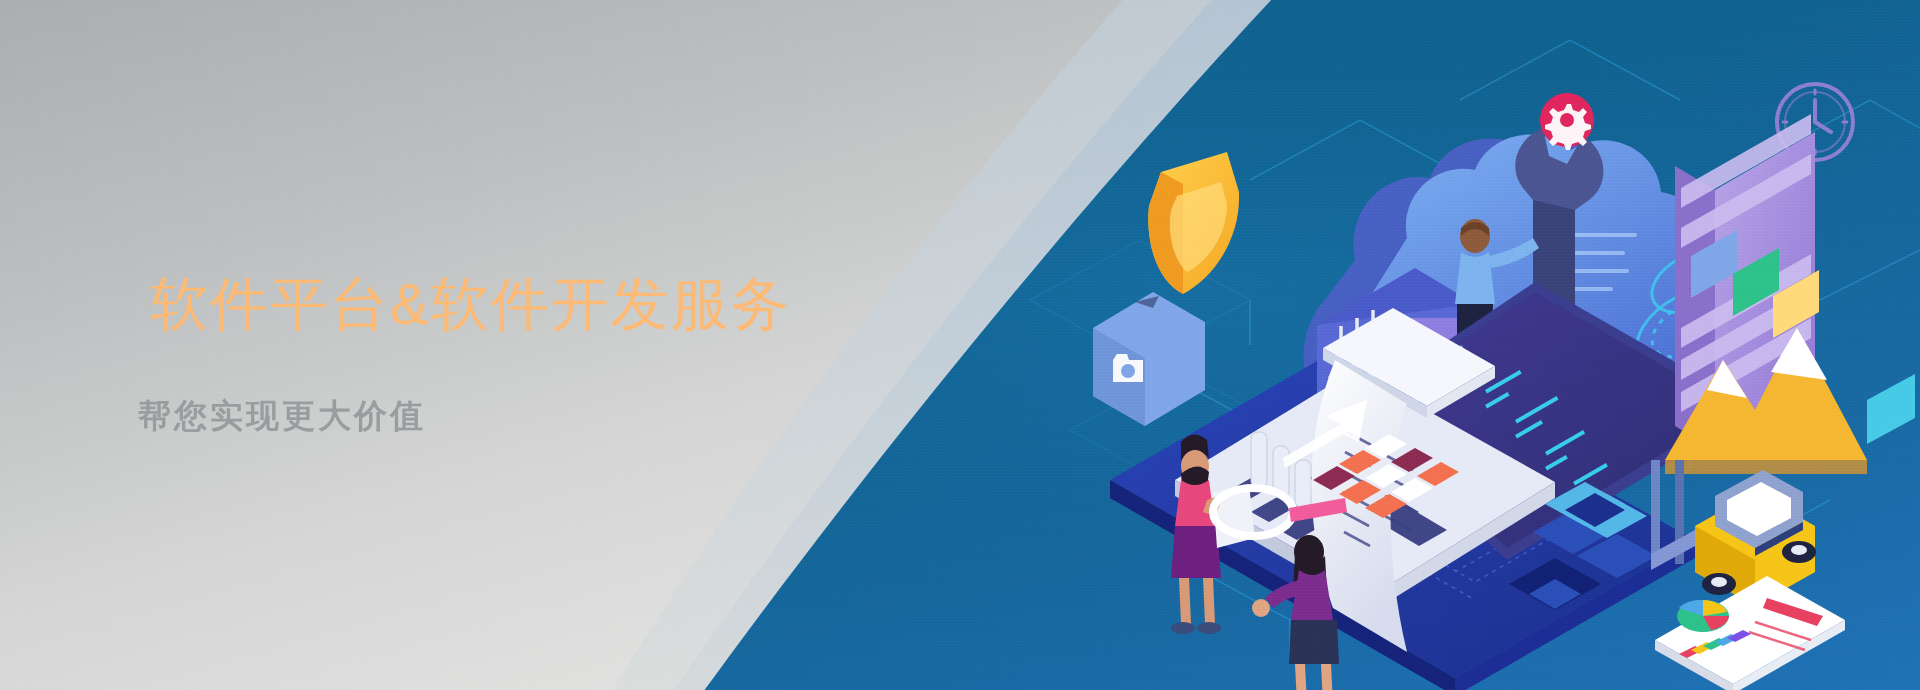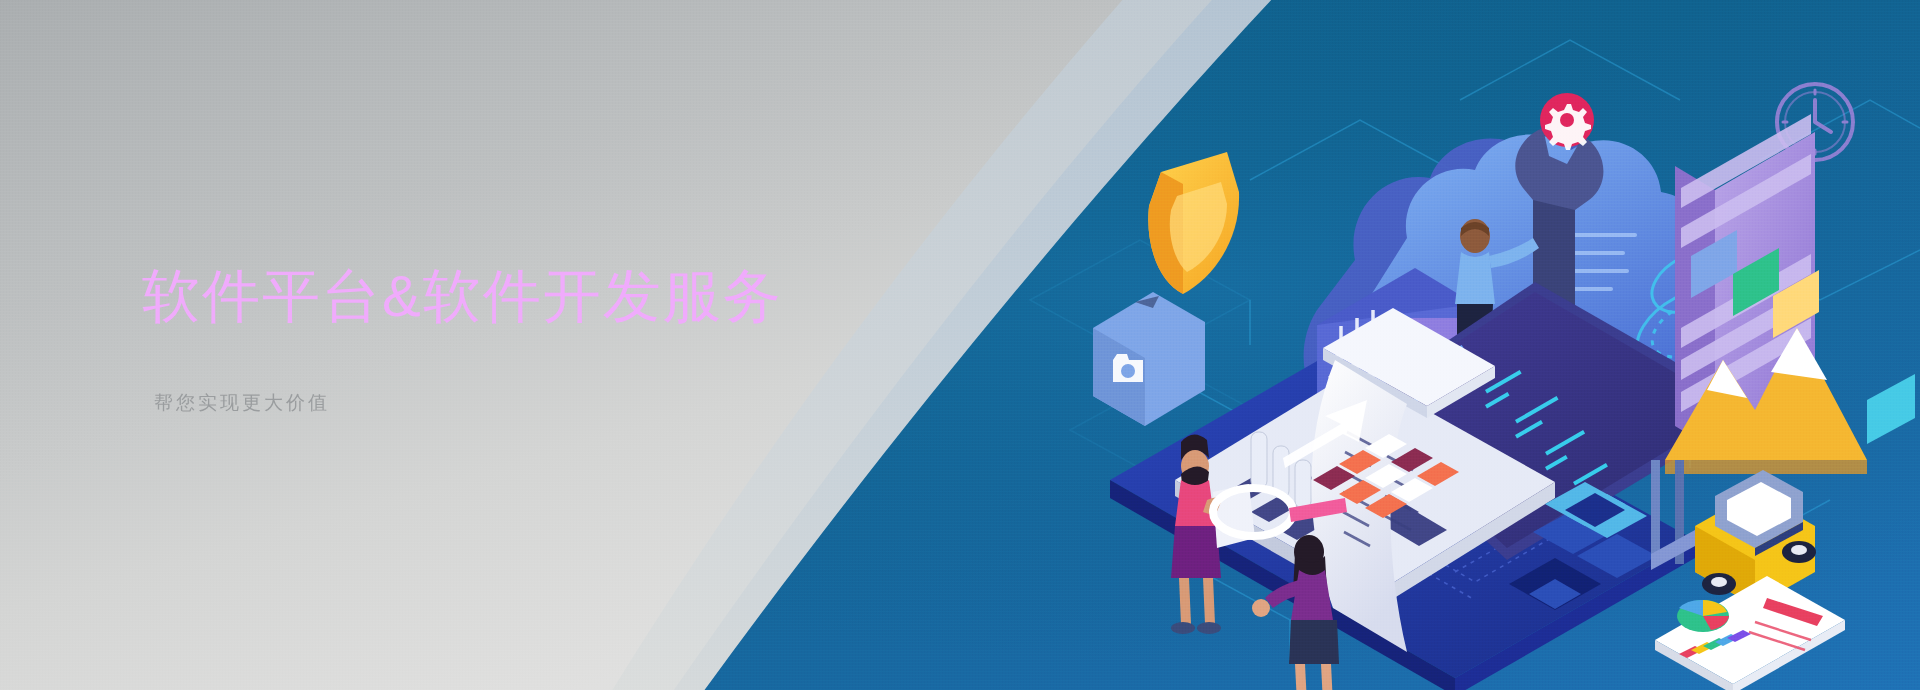--- a/index.html
+++ b/index.html
@@ -11,34 +11,34 @@
   }
   .banner{position:relative;width:1920px;height:690px;overflow:hidden;}
   .bg-svg{position:absolute;top:0;left:0;width:1920px;height:690px;display:block;}
 
   
   .copy{
     position:absolute;left:138px;top:258px;width:760px;
     z-index:40;
   }
   .headline{
-    margin:4px;
+    margin:12px;
     font-size:58px;
     line-height:1.18;
     font-weight:400;
     letter-spacing:2px;
-    color:#f0abfc;
+    color:#fdba74;
     white-space:nowrap;
   }
   .subline{
-    margin:16px;
+    margin:0;
     padding-top:44px;
-    font-size:19px;
+    font-size:33px;
     letter-spacing:3px;
-    font-weight:400;
+    font-weight:700;
     color:#9a9d9f;
     white-space:nowrap;
   }
 
   
   .illus{
     position:absolute;left:1055px;top:60px;
     width:880px;height:630px;z-index:30;
   }
   .illus svg{display:block;width:100%;height:100%;}

